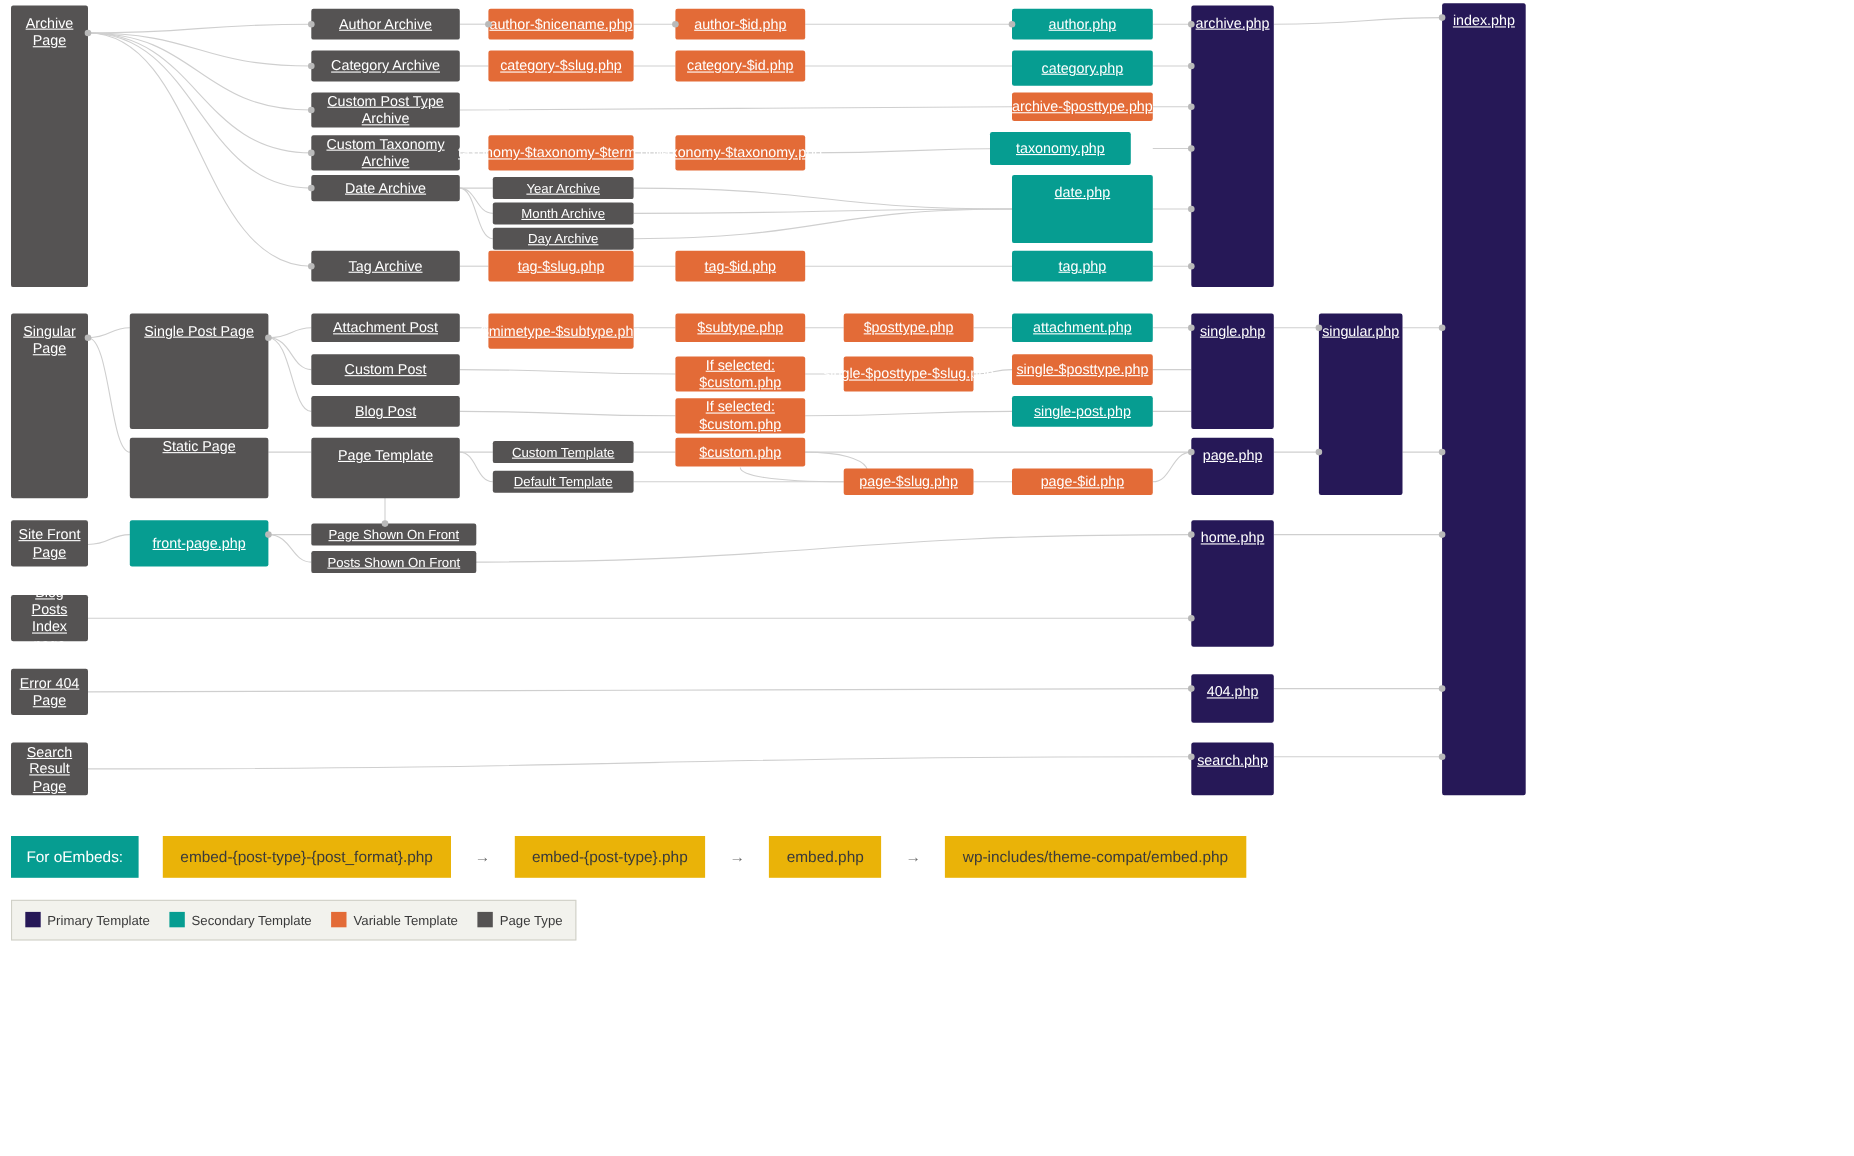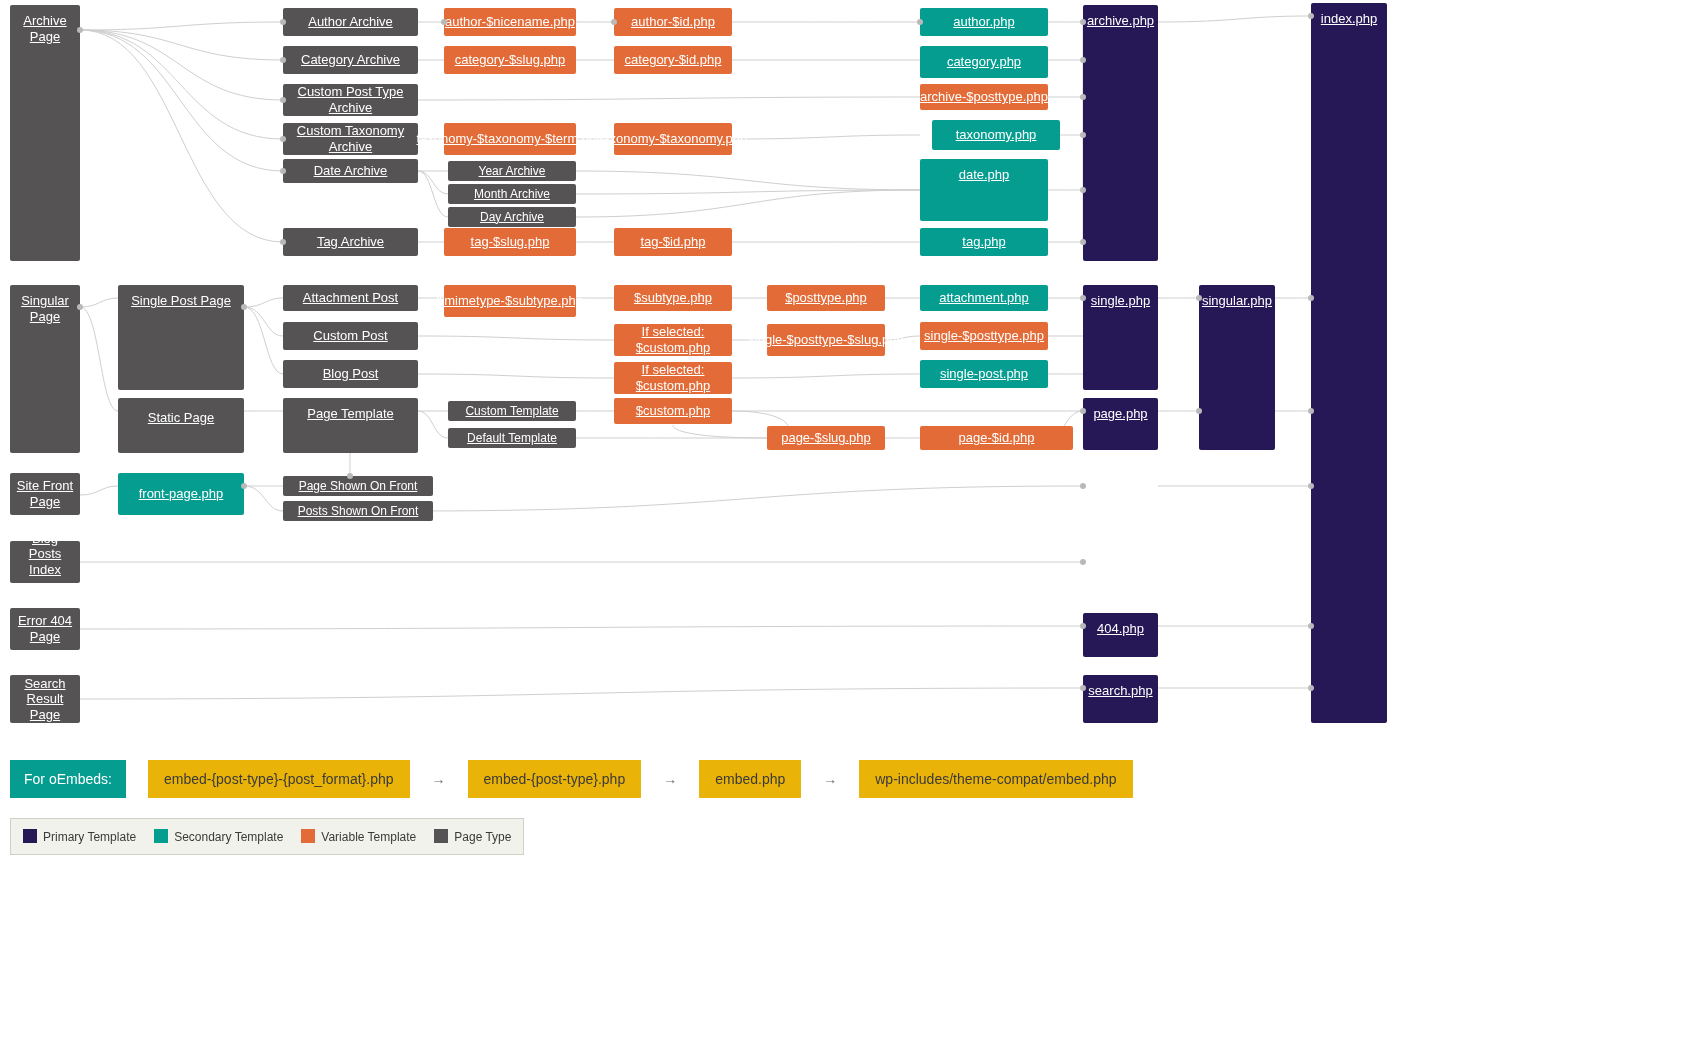--- a/index.html
+++ b/index.html
@@ -214,21 +214,21 @@
 <div class="node gray" style="left:10px; top:608px; width:70px; height:42px">
       <span>Error 404 Page</span>
     </div>
 <div class="node gray" style="left:10px; top:675px; width:70px; height:48px">
       <span>Search Result Page</span>
     </div>
 
 <div class="node gray" style="left:118px; top:285px; width:126px; height:105px; align-items:flex-start; padding-top:8px">
       <span>Single Post Page</span>
     </div>
-<div class="node gray" style="left:118px; top:398px; width:126px; height:55px; align-items:flex-start; padding-top:12px">
+<div class="node gray" style="left:118px; top:398px; width:126px; height:55px; align-items:flex-start; padding-top:0">
       <span>Static Page</span>
     </div>
 <div class="node teal" style="left:118px; top:473px; width:126px; height:42px">
       <span>front-page.php</span>
     </div>
 
 <div class="node gray" style="left:283px; top:8px;   width:135px; height:28px">
       <span>Author Archive</span>
     </div>
 <div class="node gray" style="left:283px; top:46px;  width:135px; height:28px">
@@ -334,50 +334,53 @@
 
 <div class="node teal" style="left:920px; top:8px;   width:128px; height:28px">
       <span>author.php</span>
     </div>
 <div class="node teal" style="left:920px; top:46px;  width:128px; height:32px">
       <span>category.php</span>
     </div>
 <div class="node orange" style="left:920px; top:84px;  width:128px; height:26px">
       <span>archive-$posttype.php</span>
     </div>
-<div class="node teal" style="left:932px; top:120px; width:128px; height:30px">
+<div class="node teal" style="left:900px; top:120px; width:128px; height:30px">
       <span>taxonomy.php</span>
     </div>
 <div class="node teal" style="left:920px; top:159px; width:128px; height:62px; align-items:flex-start; padding-top:8px">
       <span>date.php</span>
     </div>
 <div class="node teal" style="left:920px; top:228px; width:128px; height:28px">
       <span>tag.php</span>
     </div>
 <div class="node teal" style="left:920px; top:285px; width:128px; height:26px">
       <span>attachment.php</span>
     </div>
 <div class="node orange" style="left:920px; top:322px; width:128px; height:28px">
       <span>single-$posttype.php</span>
     </div>
 <div class="node teal" style="left:920px; top:360px; width:128px; height:28px">
       <span>single-post.php</span>
     </div>
-<div class="node orange" style="left:920px; top:426px; width:153px; height:24px">
+<div class="node orange" style="left:920px; top:426px; width:128px; height:24px">
       <span>page-$id.php</span>
     </div>
 
 <div class="node navy" style="left:1083px; top:5px;   width:75px; height:256px; align-items:flex-start; padding-top:8px">
       <span>archive.php</span>
     </div>
 <div class="node navy" style="left:1083px; top:285px; width:75px; height:105px; align-items:flex-start; padding-top:8px">
       <span>single.php</span>
     </div>
 <div class="node navy" style="left:1083px; top:398px; width:75px; height:52px;  align-items:flex-start; padding-top:8px">
       <span>page.php</span>
+    </div>
+<div class="node navy" style="left:1083px; top:473px; width:75px; height:115px; align-items:flex-start; padding-top:8px">
+      <span>home.php</span>
     </div>
 <div class="node navy" style="left:1083px; top:613px; width:75px; height:44px;  align-items:flex-start; padding-top:8px">
       <span>404.php</span>
     </div>
 <div class="node navy" style="left:1083px; top:675px; width:75px; height:48px;  align-items:flex-start; padding-top:8px">
       <span>search.php</span>
     </div>
 
 <div class="node navy" style="left:1199px; top:285px; width:76px; height:165px; align-items:flex-start; padding-top:8px">
       <span>singular.php</span>

